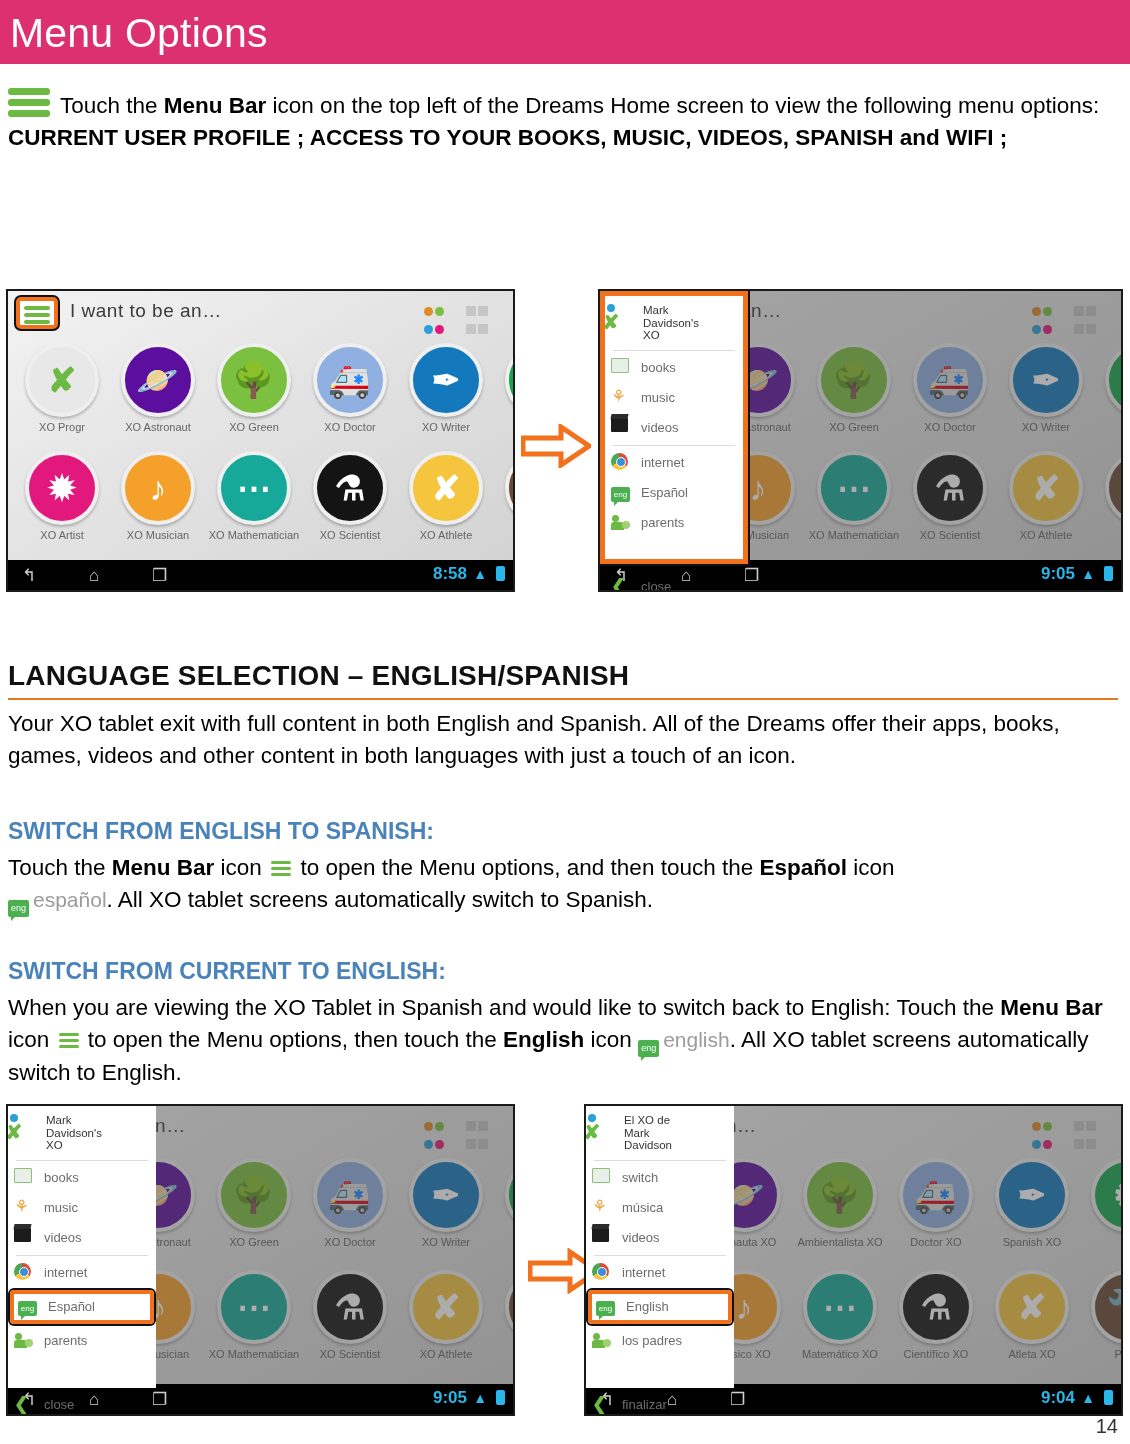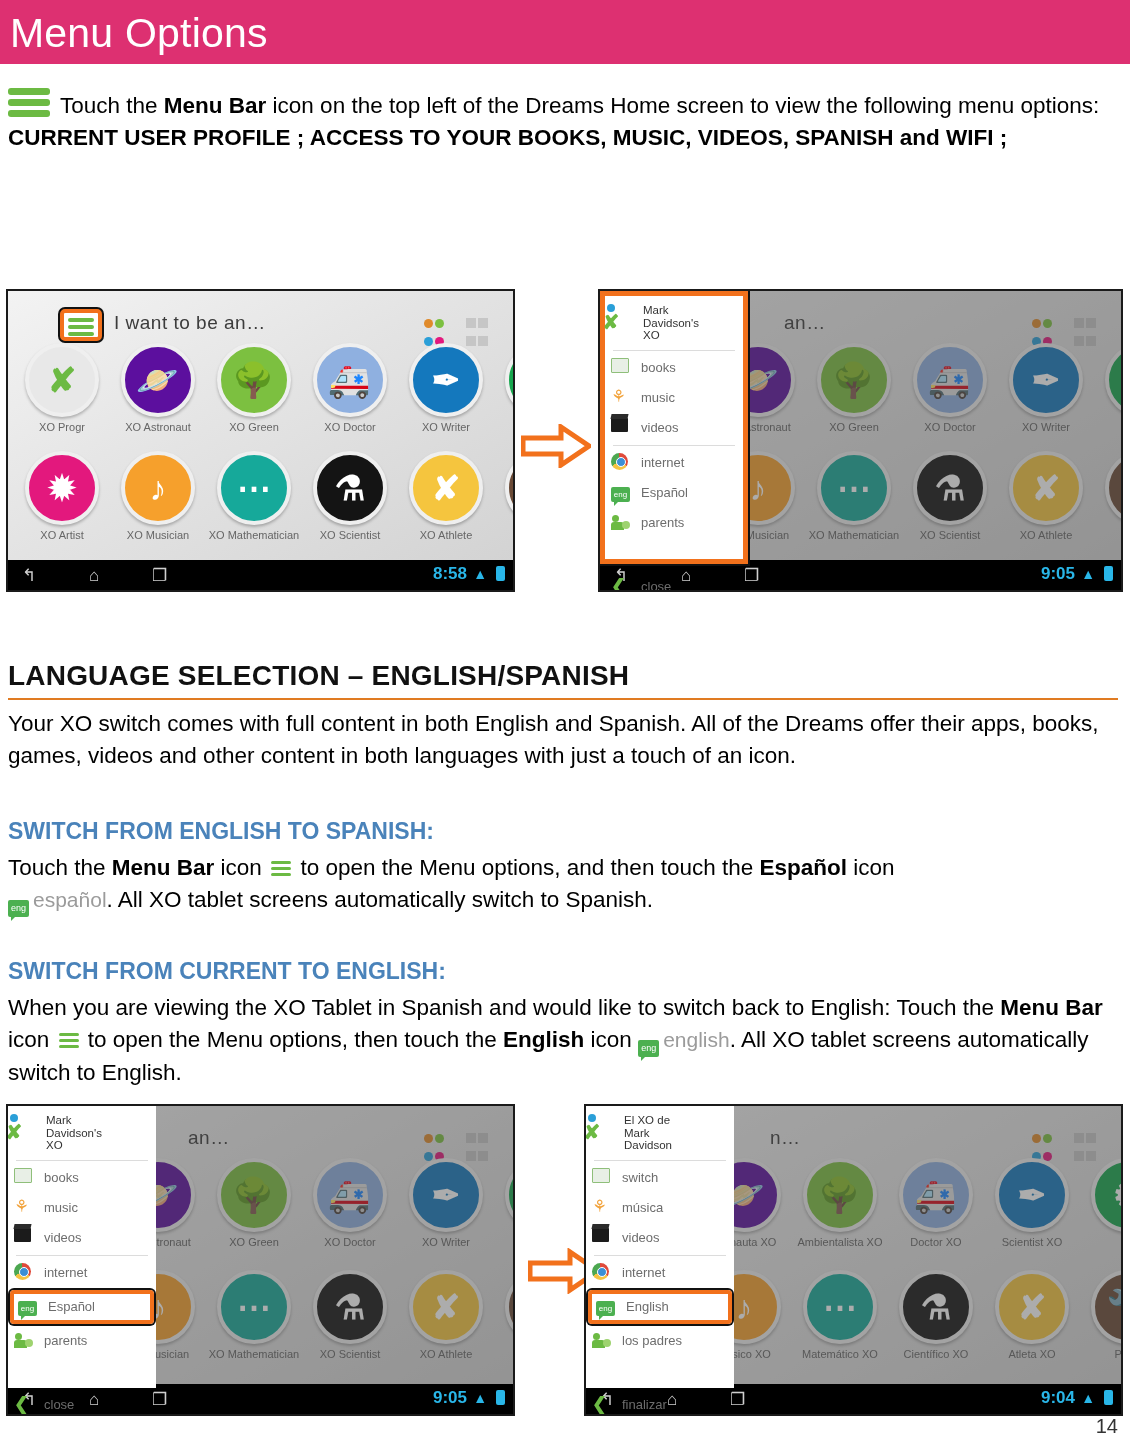--- a/index.html
+++ b/index.html
@@ -58,21 +58,21 @@
     border:2px solid #1a1a1a; overflow:hidden;
   }
   .tab-screen {
     position:absolute; left:0; right:0; top:0; bottom:30px;
     background:linear-gradient(150deg,#f3f3f3 0%, #e4e4e4 45%, #d3d3d3 100%);
   }
   .tab-screen.dim::after{
     content:""; position:absolute; inset:0; background:rgba(70,70,70,0.45);
   }
   .tab-top {
-    position:absolute; left:0; top:12px; right:0; height:46px;margin-left:44px;
+    position:absolute; left:0; top:0; right:0; height:46px;
   }
   .tab-title {
     position:absolute; left:62px; top:9px;
     font-size:19px; color:#3c3c3c; letter-spacing:.5px;
   }
   .menu-btn {
     position:absolute; left:8px; top:6px;
     width:42px; height:32px; background:#fff;
     border:4px solid #f2711c; border-radius:5px;
     box-shadow:0 0 0 2px #111;
@@ -378,21 +378,21 @@
       <div class="nav-icons">↰ ⌂ ❐</div>
       <div class="clock">9:05</div>
       <div class="wifi">▲</div>
       <div class="batt"></div>
     </div>
   </div>
 
   <div class="sec-h" style="left:8px; top:660px;">LANGUAGE SELECTION – ENGLISH/SPANISH</div>
   <div class="sec-rule" style="left:8px; top:698px; width:1110px;"></div>
 
-  <div class="body-p" style="left:8px; top:708px; width:1112px;">Your XO switch comes with full content in both English and Spanish. All of the Dreams offer their apps, books, games, videos and other content in both languages with just a touch of an icon.</div>
+  <div class="body-p" style="left:8px; top:708px; width:1112px;">Your XO tablet exit with full content in both English and Spanish. All of the Dreams offer their apps, books, games, videos and other content in both languages with just a touch of an icon.</div>
 
   <div class="sub-h" style="left:8px; top:818px;">SWITCH FROM ENGLISH TO SPANISH:</div>
   <div class="body-p" style="left:8px; top:852px; width:1112px;">
     <span>Touch the </span><span class="b">Menu Bar</span><span> icon </span><span class="ham-small"><i></i><i></i><i></i></span><span> to open the Menu options, and then touch the </span><span class="b">Español</span><span> icon </span><br><span class="eng-badge">eng</span><span class="lang-word">español</span><span>. All XO tablet screens automatically switch to Spanish.</span>
   </div>
 
   <div class="sub-h" style="left:8px; top:958px;">SWITCH FROM CURRENT TO ENGLISH:</div>
   <div class="body-p" style="left:8px; top:992px; width:1112px;">
     <span>When you are viewing the XO Tablet in Spanish and would like to switch back to English: Touch the </span><span class="b">Menu Bar</span><span> icon </span><span class="ham-small"><i></i><i></i><i></i></span><span> to open the Menu options, then touch the </span><span class="b">English</span><span> icon </span><span class="eng-badge">eng</span><span class="lang-word">english</span><span>. All XO tablet screens automatically switch to English.</span>
   </div>
@@ -525,21 +525,21 @@
           <div class="cell" style="left: 208px; top: 0px; width: 92px;">
             <div class="disc" style="background: rgb(124, 192, 64);">🌳</div>
             <div class="cap">Ambientalista XO</div>
           </div>
           <div class="cell" style="left: 304px; top: 0px; width: 92px;">
             <div class="disc" style="background: rgb(143, 176, 224);">🚑</div>
             <div class="cap">Doctor XO</div>
           </div>
           <div class="cell" style="left: 400px; top: 0px; width: 92px;">
             <div class="disc" style="background: rgb(20, 120, 189);">✒</div>
-            <div class="cap">Scientist XO</div>
+            <div class="cap">Spanish XO</div>
           </div>
           <div class="cell" style="left: 496px; top: 0px; width: 92px;">
             <div class="disc" style="background: rgb(22, 167, 78);">⚙</div>
             <div class="cap">Ing</div>
           </div>
         </div>
       <div class="icon-row" id="t4r2" style="top:164px;height:106px;">
           <div class="cell" style="left: 112px; top: 0px; width: 92px;">
             <div class="disc" style="background: rgb(246, 160, 44);">♪</div>
             <div class="cap">Músico XO</div>

